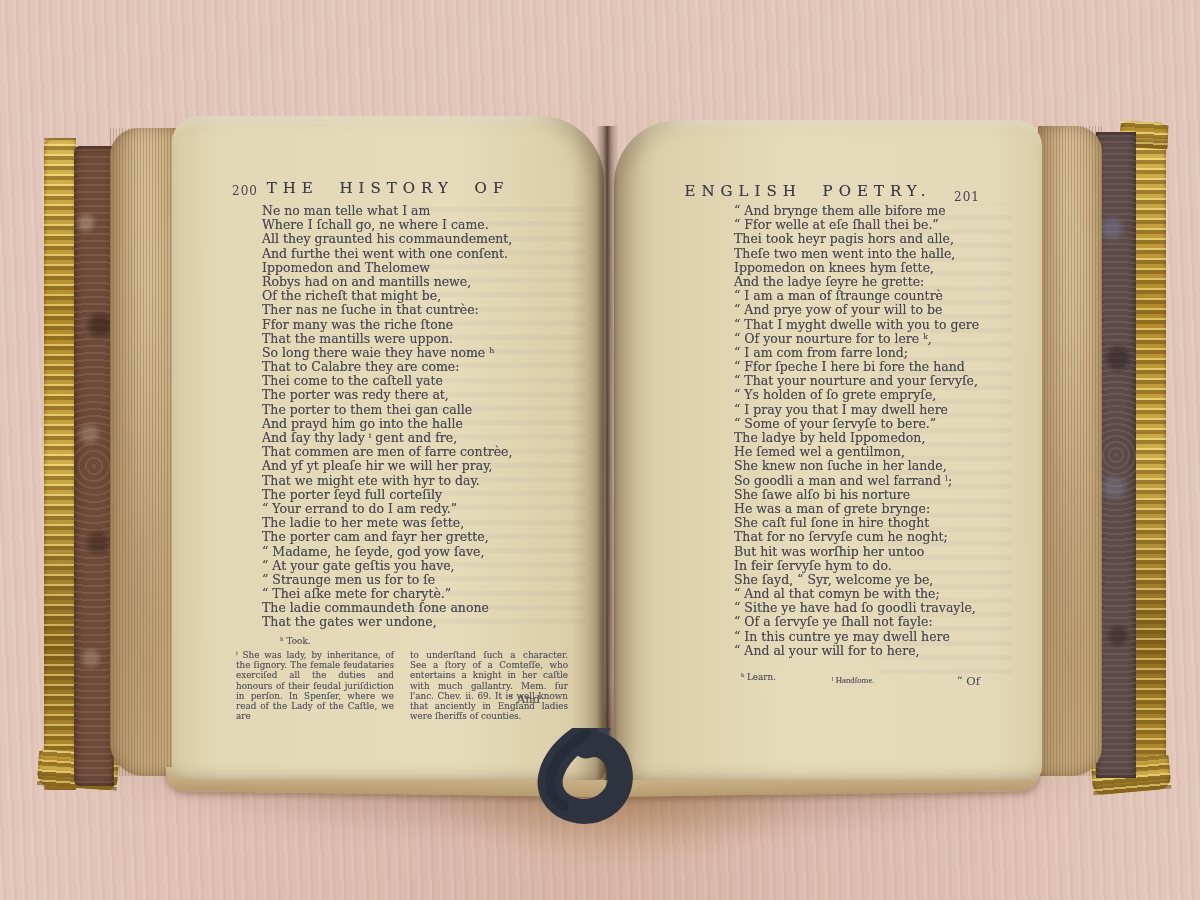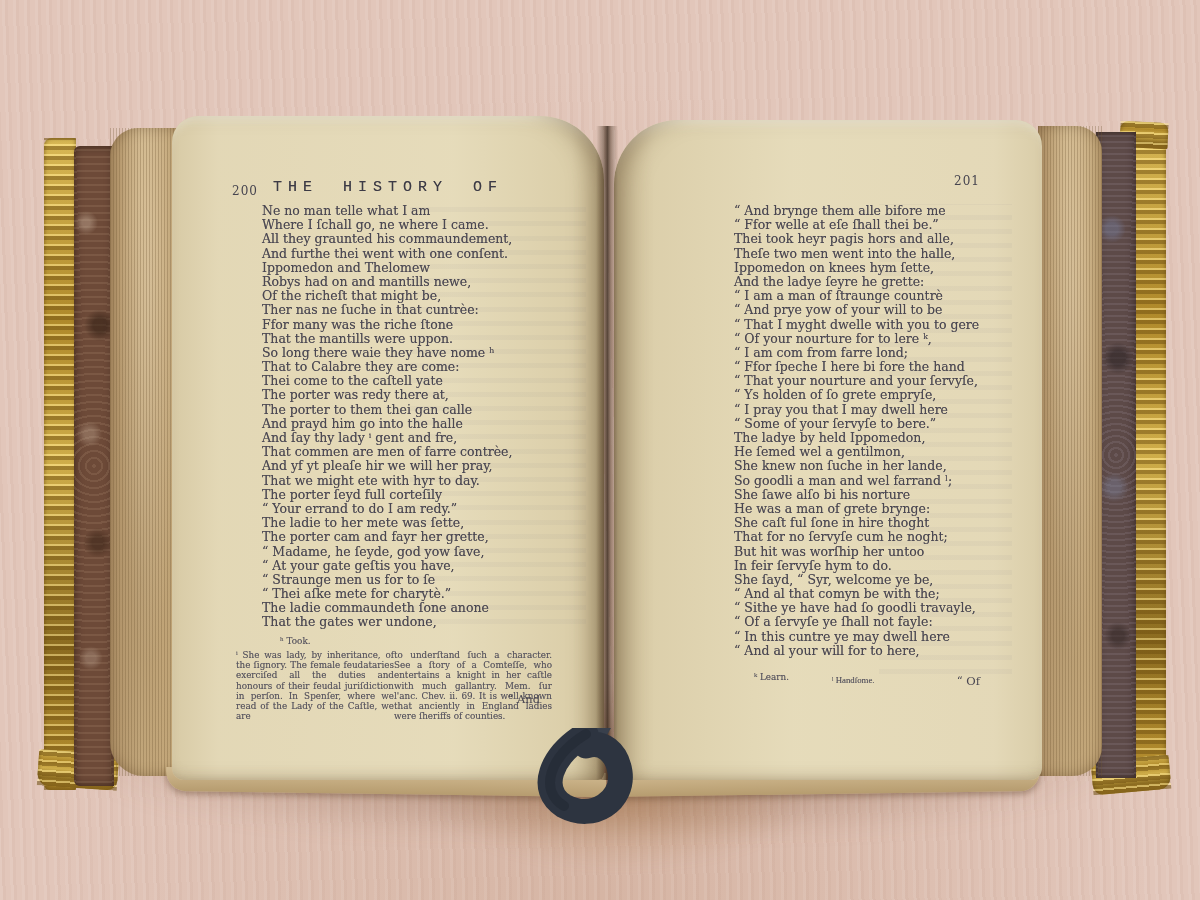--- a/index.html
+++ b/index.html
@@ -100,21 +100,21 @@
 
   
   .running{position:absolute;left:0;right:0;text-align:center;
     font-size:15px;letter-spacing:6px;word-spacing:10px;color:#3c3a45;
     text-shadow:0 0 .6px rgba(60,58,70,.55);}
   .pagenum{position:absolute;font-size:12px;color:#46444f;letter-spacing:1px;}
   .poem{position:absolute;font-size:12.5px;color:var(--ink);
     text-shadow:0 0 .5px rgba(74,71,82,.55);white-space:nowrap;}
   .poem-line{height:14.2px;line-height:14.2px;}
   .fnote{position:absolute;font-size:8.8px;line-height:10.2px;color:#56535e;text-shadow:0 0 .4px rgba(86,83,94,.5);}
-  .fn-cols{display:flex;}
+  .fn-cols{display:flex;gap:16px;}
   .fn-col{width:158px;text-align:justify;}
   .catchword{position:absolute;font-size:11.5px;color:#4a4752;}
   .signature{position:absolute;left:0;right:0;text-align:center;font-size:12.5px;letter-spacing:3px;color:#45434e;}
 
   
   .ribbon{position:absolute;left:520px;top:728px;width:150px;height:110px;}
 </style>
 </head>
 <body>
 
@@ -134,21 +134,21 @@
 
   <div class="fore-edge edge-l"></div>
   <div class="fore-edge edge-r"></div>
 
   <div class="bottom-edge be-l"></div>
   <div class="bottom-edge be-r"></div>
 
   <div class="page page-left">
     <div class="ghost ghost-l"></div>
     <span class="pagenum" style="left:60px;top:68px;">200</span>
-    <div class="running" style="top:63px;font-family:Liberation Mono, monospace;">THE HISTORY OF</div>
+    <div class="running" style="top:63px;">THE HISTORY OF</div>
     <div class="poem" style="top:88px;left:90px;">
         <div class="poem-line">Ne no man telle what I am</div>
         <div class="poem-line">Where I ſchall go, ne where I came.</div>
         <div class="poem-line">All they graunted his commaundement,</div>
         <div class="poem-line">And furthe thei went with one conſent.</div>
         <div class="poem-line">Ippomedon and Thelomew</div>
         <div class="poem-line">Robys had on and mantills newe,</div>
         <div class="poem-line">Of the richeſt that might be,</div>
         <div class="poem-line">Ther nas ne ſuche in that cuntrèe:</div>
         <div class="poem-line">Ffor many was the riche ſtone</div>
@@ -177,21 +177,22 @@
     <div class="fnote" style="top:520px;left:108px;">ʰ Took.</div>
     <div class="fnote fn-cols" style="top:534px;left:64px;">
       <div class="fn-col">ⁱ She was lady, by inheritance, of the ſignory. The female feudataries exerciſed all the duties and honours of their feudal juriſdiction in perſon. In Spenſer, where we read of the Lady of the Caſtle, we are</div>
       <div class="fn-col">to underſtand ſuch a character. See a ſtory of a Comteſſe, who entertains a knight in her caſtle with much gallantry. Mem. ſur l'anc. Chev. ii. 69. It is well known that anciently in England ladies were ſheriffs of counties.</div>
     </div>
     <div class="catchword" style="top:576px;right:64px;">“ And</div>
   </div>
 
   <div class="page page-right">
     <div class="ghost ghost-r"></div>
-    <span class="pagenum" style="right:62px;top:54px;">201</span>
+    <div class="running" style="top:62px;padding-right:40px;">ENGLISH POETRY.</div>
+    <span class="pagenum" style="right:62px;top:70px;">201</span>
     <div class="poem" style="top:84px;left:80px;margin-left:40px;">
         <div class="poem-line">“ And brynge them alle bifore me</div>
         <div class="poem-line">“ Ffor welle at eſe ſhall thei be.”</div>
         <div class="poem-line">Thei took heyr pagis hors and alle,</div>
         <div class="poem-line">Theſe two men went into the halle,</div>
         <div class="poem-line">Ippomedon on knees hym ſette,</div>
         <div class="poem-line">And the ladye ſeyre he grette:</div>
         <div class="poem-line">“ I am a man of ſtraunge countrè</div>
         <div class="poem-line">“ And prye yow of your will to be</div>
         <div class="poem-line">“ That I myght dwelle with you to gere</div>
@@ -212,21 +213,21 @@
         <div class="poem-line">That for no ſervyſe cum he noght;</div>
         <div class="poem-line">But hit was worſhip her untoo</div>
         <div class="poem-line">In feir ſervyſe hym to do.</div>
         <div class="poem-line">She ſayd, “ Syr, welcome ye be,</div>
         <div class="poem-line">“ And al that comyn be with the;</div>
         <div class="poem-line">“ Sithe ye have had ſo goodli travayle,</div>
         <div class="poem-line">“ Of a ſervyſe ye ſhall not fayle:</div>
         <div class="poem-line">“ In this cuntre ye may dwell here</div>
         <div class="poem-line">“ And al your will for to here,</div>
       </div>
-    <span class="fnote" style="top:552px;left:140px;">ᵏ Learn.</span>
+    <span class="fnote" style="top:552px;left:127px;">ᵏ Learn.</span>
     <span class="fnote" style="top:555px;left:218px;font-family:Liberation Serif, serif;">ˡ Handſome.</span>
     <div class="catchword" style="top:554px;right:62px;">“ Of</div>
   </div>
 
   <div class="gutter"></div>
 
   <svg class="ribbon" viewBox="0 0 150 110">
     <path d="M72,-4 L92,-2 L80,20 Z" fill="#39404c"></path>
     <path d="M66,6 C30,28 18,62 44,78 C74,94 104,72 100,44 C97,24 82,12 66,18" fill="none" stroke="#2d3440" stroke-width="25" stroke-linecap="round"></path>
     <path d="M66,6 C30,28 18,62 44,78" fill="none" stroke="#1f2530" stroke-width="10" stroke-linecap="round" opacity="0.5"></path>

